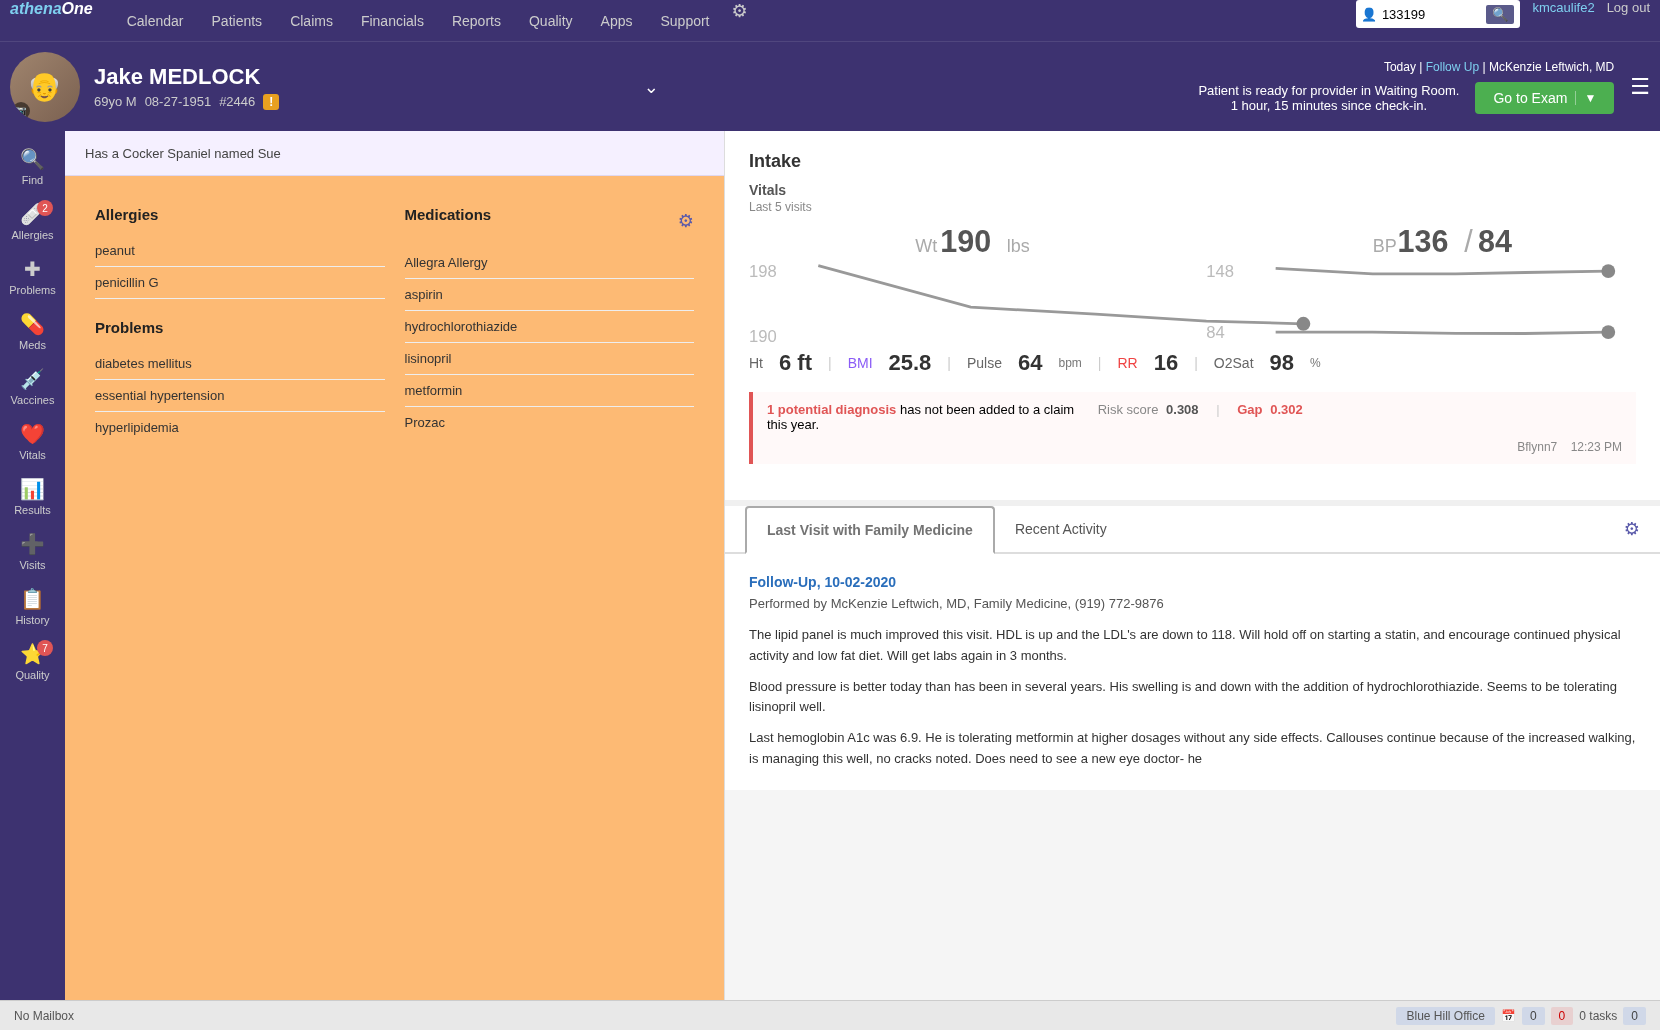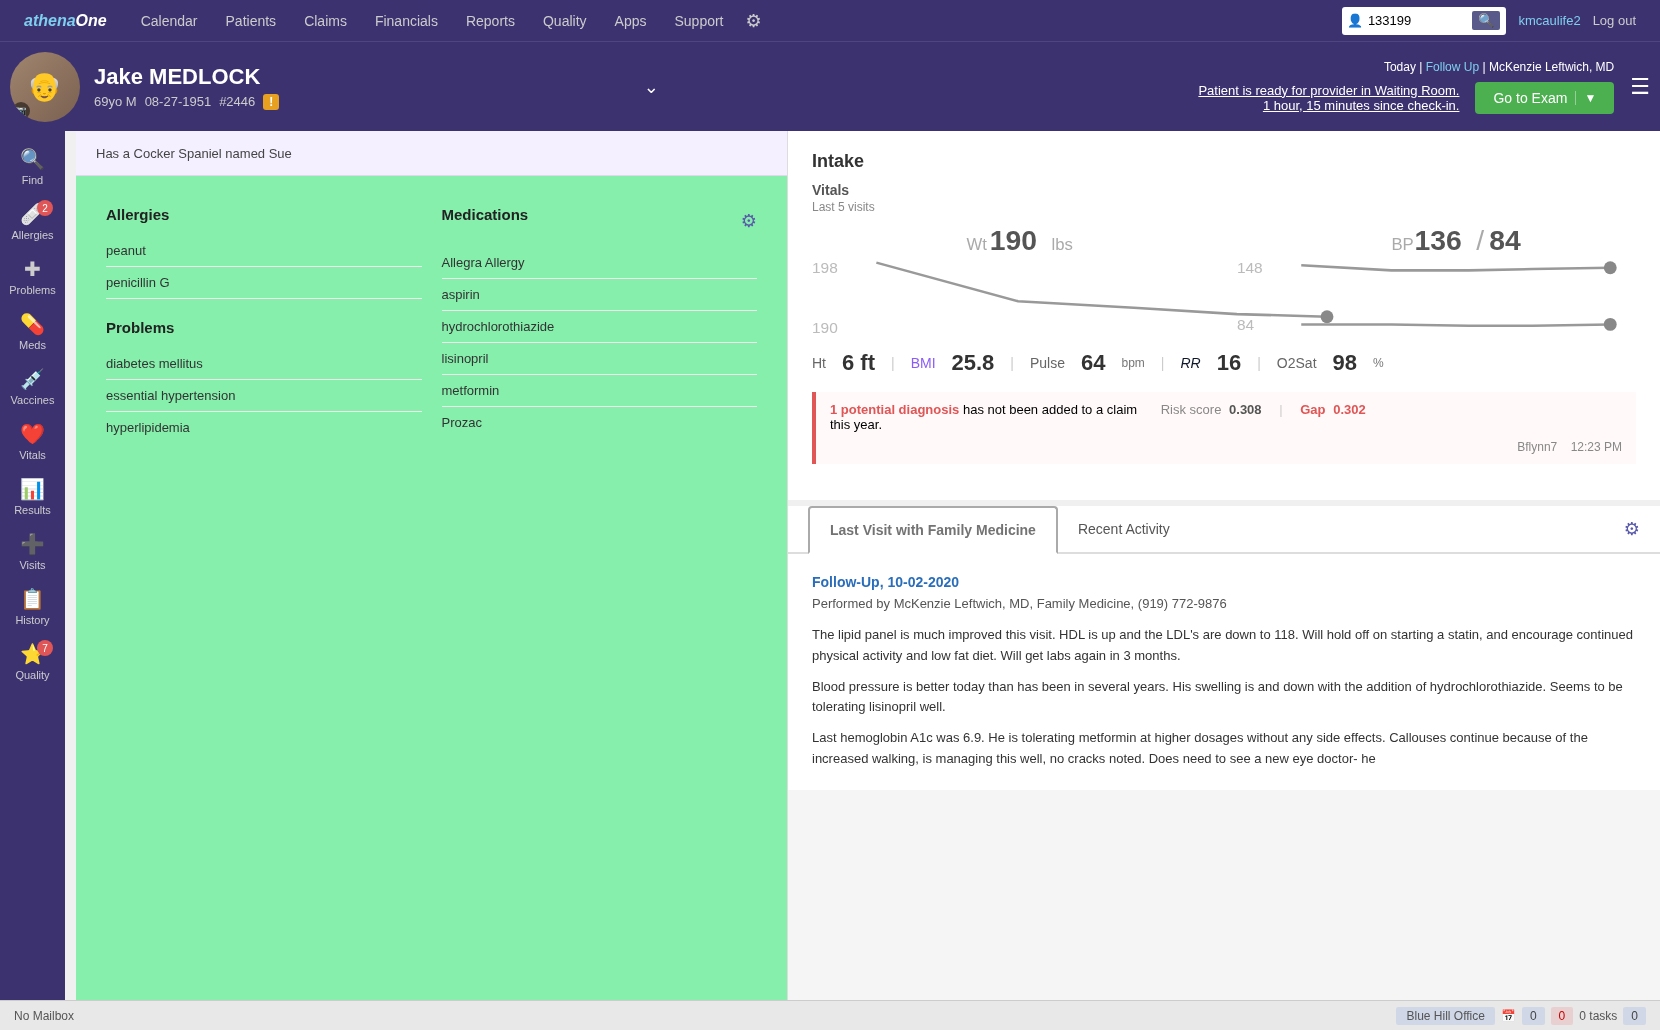--- a/index.html
+++ b/index.html
@@ -3,22 +3,22 @@
   <meta charset="utf-8">
   <style>
     * { box-sizing: border-box; margin: 0; padding: 0; }
     body { font-family: Arial, sans-serif; font-size: 13px; background: #f0f0f0; width: 1660px; height: 1030px; overflow: hidden; }
 
     
     .top-nav {
       background: #3d3270;
       height: 41px;
       display: flex;
-      align-items: center;
-      padding: 0 24px;
+      align-items: flex-start;
+      padding: 0 10px;
       gap: 0;
     }
     .nav-logo {
       color: white;
       font-size: 16px;
       font-weight: bold;
       margin-right: 20px;
       font-style: italic;
     }
     .nav-logo span { color: #7ecfef; }
@@ -208,25 +208,24 @@
 
     
     .content-area {
       flex: 1;
       display: flex;
       overflow: hidden;
     }
 
     
     .left-panel {
-      width: 712px;
-      background: #86efac;
+      width: 660px;
+      background: #fdba74;
       overflow-y: auto;
       border-right: 1px solid #ddd;
-      margin-left: 11px;
     }
     .pet-info {
       background: #f5f0ff;
       padding: 12px 20px;
       font-size: 13px;
       color: #444;
       border-bottom: 1px solid #e0d8f0;
       height: 45px;
       display: flex;
       align-items: center;
@@ -471,21 +470,21 @@
   <div style="flex:1;"></div>
   <div class="right-header">
     <div class="right-header-top">
       <span>Today</span>
       <span> | </span>
       <span class="follow-up-link">Follow Up</span>
       <span> | </span>
       <span>McKenzie Leftwich, MD</span>
     </div>
     <div style="display:flex;align-items:center;gap:16px;">
-      <div style="color:white;font-size:13px;text-align:right;text-decoration:underline;">
+      <div style="color:white;font-size:13px;text-align:center;">
         <div>Patient is ready for provider in Waiting Room.</div>
         <div>1 hour, 15 minutes since check-in.</div>
       </div>
       <button class="go-exam-btn">
         <span>Go to Exam</span>
         <span class="chevron">▼</span>
       </button>
     </div>
   </div>
   <div style="margin-left:16px;">
@@ -612,21 +611,21 @@
           <span style="color:#666;">Ht</span>
           <span class="val">6 ft</span>
           <span class="vitals-sep">|</span>
           <span style="color:#8b5cf6;">BMI</span>
           <span class="val">25.8</span>
           <span class="vitals-sep">|</span>
           <span style="color:#666;">Pulse</span>
           <span class="val">64</span>
           <span class="unit">bpm</span>
           <span class="vitals-sep">|</span>
-          <span style="color:#0f172a;font-style:italic;">RR</span>
+          <span style="color:#ef4444;">RR</span>
           <span class="val">16</span>
           <span class="vitals-sep">|</span>
           <span style="color:#666;">O2Sat</span>
           <span class="val">98</span>
           <span class="unit">%</span>
         </div>
 
         <div class="alert-row">
           <span class="alert-link">1 potential diagnosis</span>
           <span> has not been added to a claim</span>

